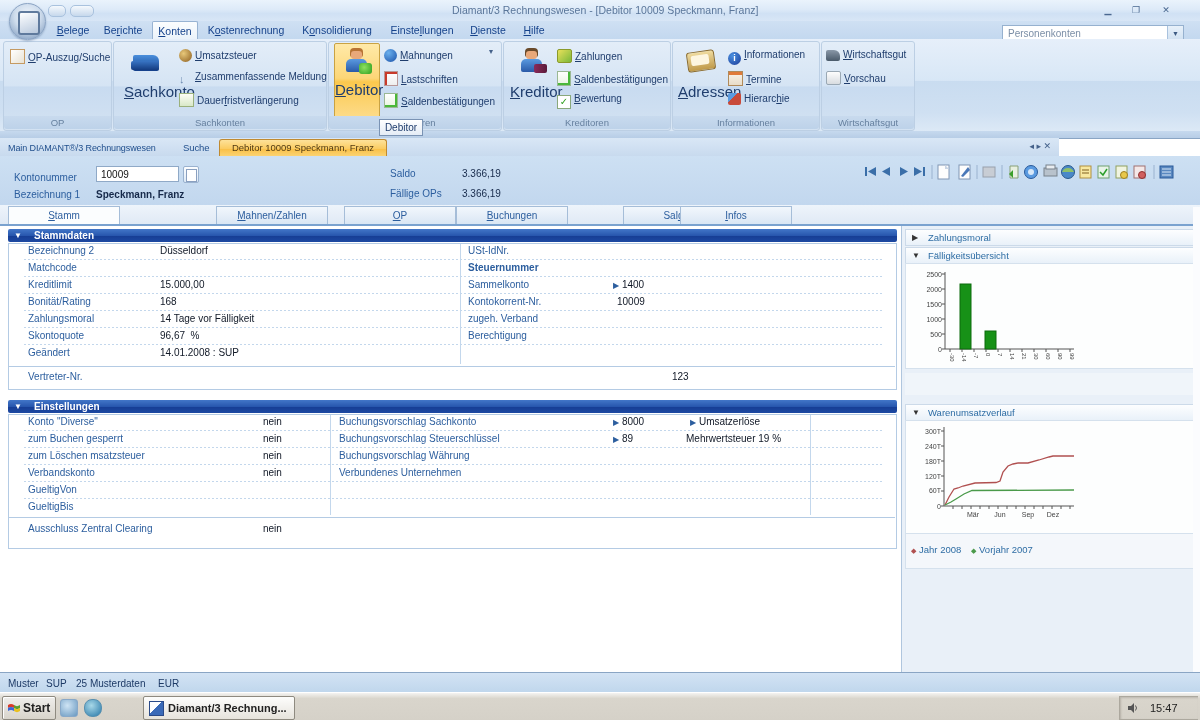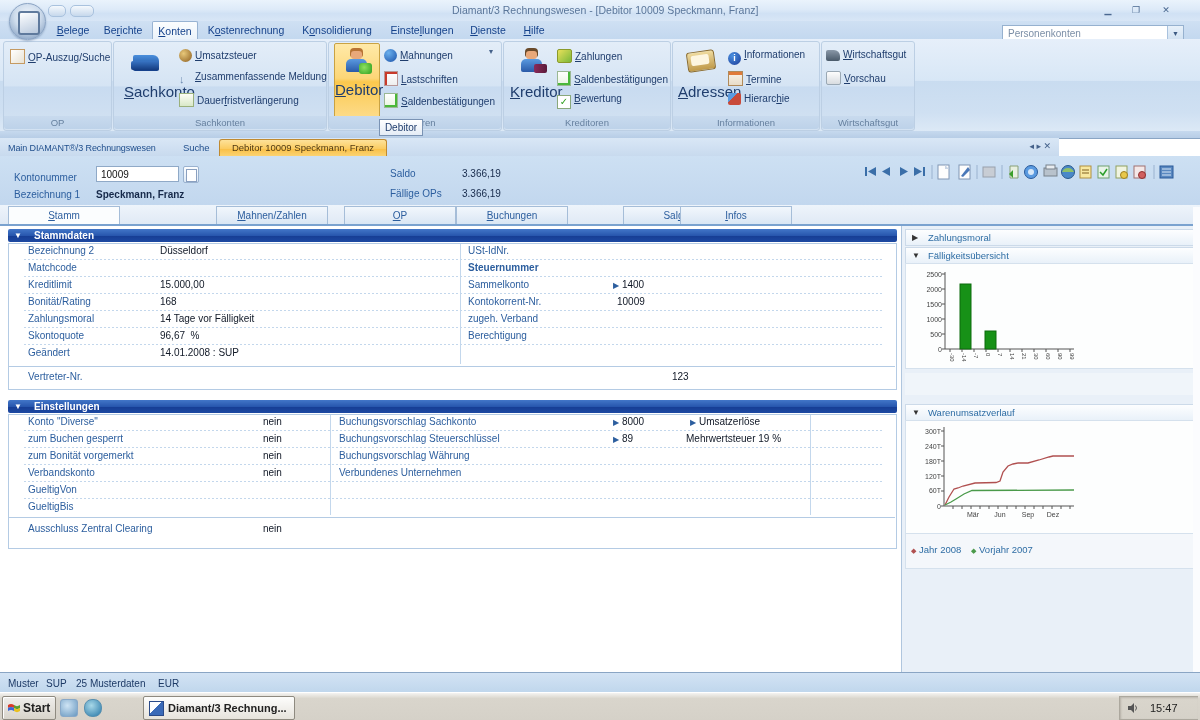--- a/index.html
+++ b/index.html
@@ -316,21 +316,21 @@
 <div class="sectionbar" style="top:400px;">
       <span class="arr">▼</span>
       <span class="st">Einstellungen</span>
     </div>
 <div class="secbox" style="top:414px;width:887px;height:133px;"></div>
 <div id="einst">
   <div class="frow-label" style="left:28px;top:416px;">Konto "Diverse"</div>
       <div class="frow-val" style="left:263px;top:416px;">nein</div>
   <div class="frow-label" style="left:28px;top:433px;">zum Buchen gesperrt</div>
       <div class="frow-val" style="left:263px;top:433px;">nein</div>
-  <div class="frow-label" style="left:28px;top:450px;">zum Bonität vorgemerkt</div>
+  <div class="frow-label" style="left:28px;top:450px;">zum Löschen msatzsteuer</div>
       <div class="frow-val" style="left:263px;top:450px;">nein</div>
   <div class="frow-label" style="left:28px;top:467px;">Verbandskonto</div>
       <div class="frow-val" style="left:263px;top:467px;">nein</div>
   <div class="frow-label" style="left:28px;top:484px;">GueltigVon</div>
   <div class="frow-label" style="left:28px;top:501px;">GueltigBis</div>
   <div class="frow-label" style="left:339px;top:416px;">Buchungsvorschlag Sachkonto</div>
     <div class="frow-val" style="left:613px;top:416px;"><span class="linkarr">▶</span> 8000</div>
     <div class="frow-val" style="left:690px;top:416px;"><span class="linkarr">▶</span> Umsatzerlöse</div>
   <div class="frow-label" style="left:339px;top:433px;">Buchungsvorschlag Steuerschlüssel</div>
     <div class="frow-val" style="left:613px;top:433px;"><span class="linkarr">▶</span> 89</div>

